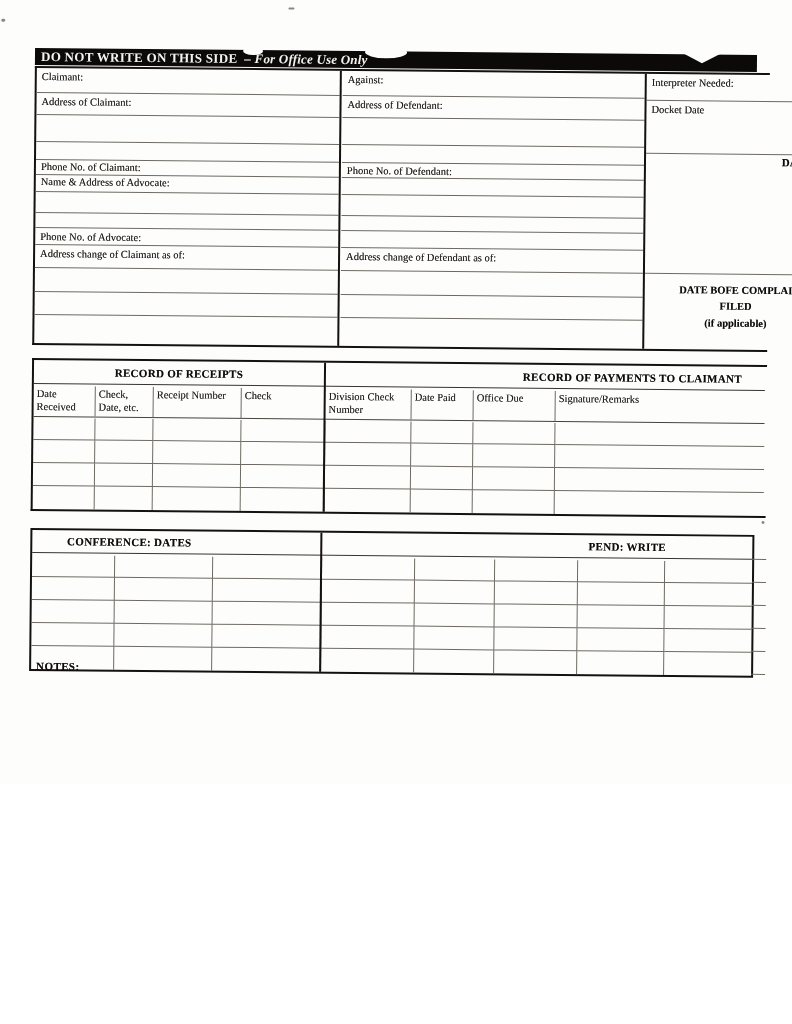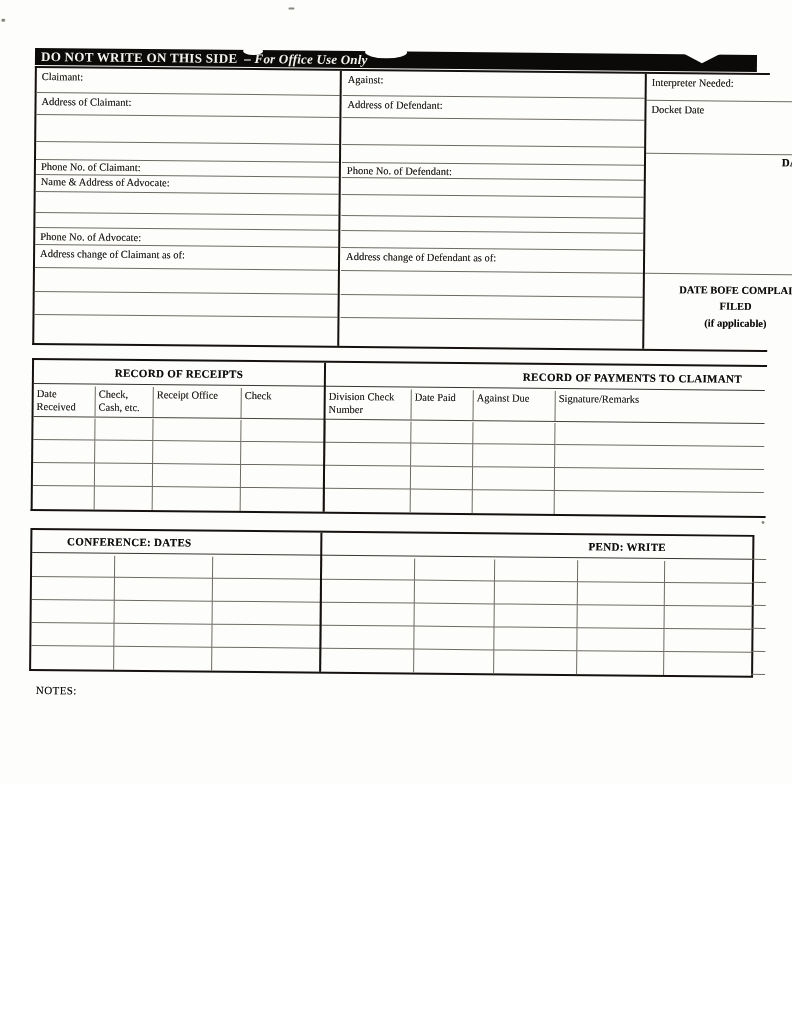--- a/index.html
+++ b/index.html
@@ -68,21 +68,21 @@
           border:2px solid var(--heavy);}
   .bhead{position:absolute;left:0;top:0;width:720px;height:23px;display:flex;
          border-bottom:1.5px solid #38342f;}
   .bhead .cl{width:290px;display:flex;align-items:center;justify-content:center;padding-right:96px;}
   .bhead .pl{flex:1;display:flex;align-items:center;justify-content:center;padding-left:180px;}
   .bottom-body{position:absolute;left:0;top:24.5px;width:720px;height:114.5px;display:grid;
                grid-template-columns:83px 98px 109px 93px 80px 83px 87px 1fr;grid-auto-rows:1fr;}
   .bottom-body .cell:nth-child(n+33){border-bottom:none;}
 
   
-  .notes{position:absolute;left:42px;top:684px;font-weight:normal;font-size:11px;letter-spacing:.4px;
+  .notes{position:absolute;left:42px;top:660px;font-weight:bold;font-size:11px;letter-spacing:.4px;
          color:#0e0c0a;text-shadow:0 0 .5px rgba(0,0,0,.5);}
   .bleed{position:absolute;width:14px;height:1px;background:var(--ln);}
   .speck{position:absolute;background:#8a8781;border-radius:2px;}
 </style>
 </head>
 <body>
 
 <div class="sheet">
  <div class="tilt">
 
@@ -173,27 +173,27 @@
             <span class="ttitle">RECORD OF RECEIPTS</span>
           </div>
       <div class="tr">
             <span class="ttitle">RECORD OF PAYMENTS TO CLAIMANT</span>
           </div>
     </div>
     <div class="colheads">
       <div class="colhead" style="width:62px">Date
 Received</div>
       <div class="colhead" style="width:58px">Check,
-Cash, etc.</div>
-      <div class="colhead" style="width:88px">Receipt Office</div>
+Date, etc.</div>
+      <div class="colhead" style="width:88px">Receipt Number</div>
       <div class="colhead" style="width:84px;border-right:none">Check</div>
       <div class="colhead" style="width:86px">Division Check
 Number</div>
       <div class="colhead" style="width:62px">Date Paid</div>
-      <div class="colhead" style="width:82px">Against Due</div>
+      <div class="colhead" style="width:82px">Office Due</div>
       <div class="colhead" style="flex:1">Signature/Remarks</div>
     </div>
     <div class="grid receipts-body">
           <div class="cell"></div>
           <div class="cell"></div>
           <div class="cell"></div>
           <div class="cell"></div>
           <div class="cell"></div>
           <div class="cell"></div>
           <div class="cell"></div>

